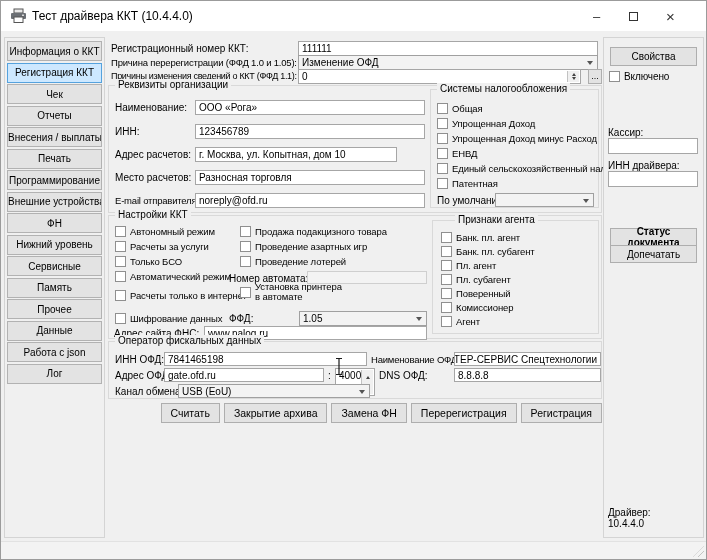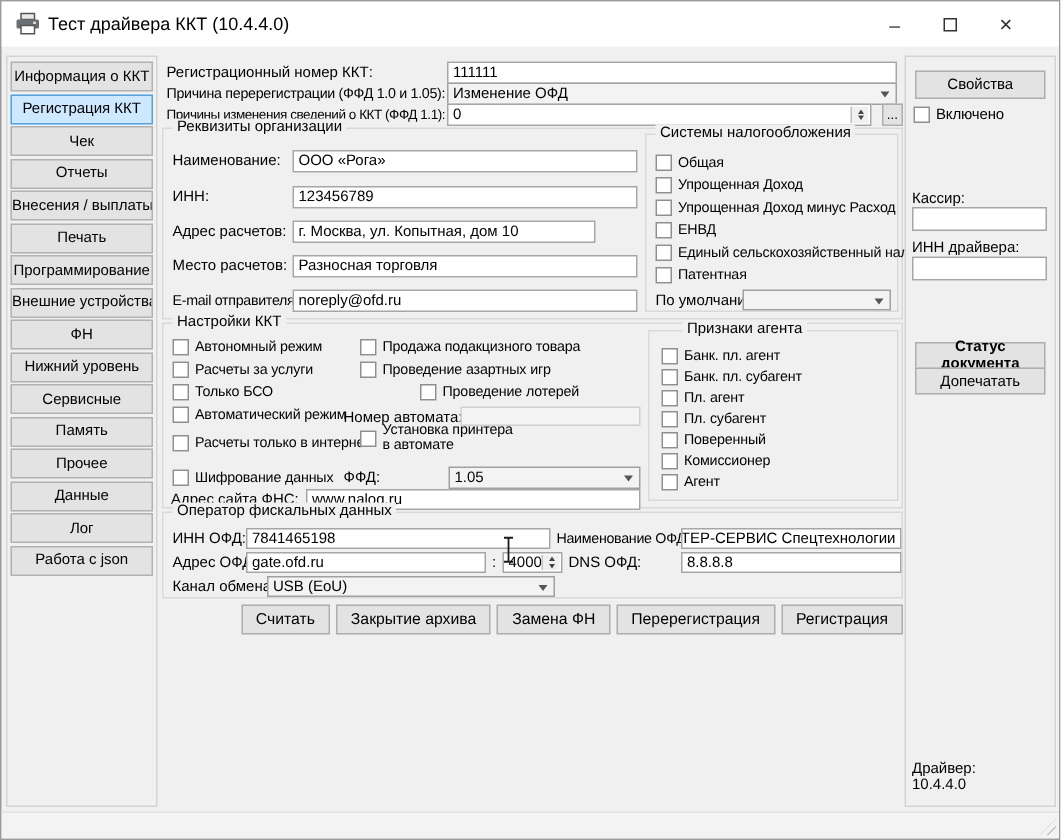--- a/index.html
+++ b/index.html
@@ -81,22 +81,22 @@
       <button class="sidebtn">Внесения / выплаты</button>
       <button class="sidebtn">Печать</button>
       <button class="sidebtn">Программирование</button>
       <button class="sidebtn">Внешние устройства</button>
       <button class="sidebtn">ФН</button>
       <button class="sidebtn">Нижний уровень</button>
       <button class="sidebtn">Сервисные</button>
       <button class="sidebtn">Память</button>
       <button class="sidebtn">Прочее</button>
       <button class="sidebtn">Данные</button>
+      <button class="sidebtn">Работа с json</button>
       <button class="sidebtn">Лог</button>
-      <button class="sidebtn">Работа с json</button>
     </div>
 
     <div class="content">
 
       <span class="lbl" style="left:3px;top:6px;">Регистрационный номер ККТ:</span>
       <div class="tb" style="left:190px;top:4px;width:300px;">111111</div>
 
       <span class="lbl small" style="left:3px;top:20px;">Причина перерегистрации (ФФД 1.0 и 1.05):</span>
       <div class="combo" style="left:190px;top:18px;width:300px;"><span>Изменение ОФД</span><span class="carrow"></span></div>
 
@@ -187,21 +187,21 @@
           </div>
 
         <div class="cbrow" style="left:131px;top:10px;">
             <span class="cbox"></span>
             <span>Продажа подакцизного товара</span>
           </div>
         <div class="cbrow" style="left:131px;top:25px;">
             <span class="cbox"></span>
             <span>Проведение азартных игр</span>
           </div>
-        <div class="cbrow" style="left:131px;top:40px;margin-left:40px;">
+        <div class="cbrow" style="left:131px;top:40px;">
             <span class="cbox"></span>
             <span>Проведение лотерей</span>
           </div>
 
         <span class="lbl" style="left:120px;top:57px;">Номер автомата:</span>
         <div class="tb disabled" style="left:198px;top:55px;width:120px;height:13px;"></div>
 
         <div class="cbrow two" style="left:131px;top:66px;">
           <span class="cbox"></span>
           <span class="lbl2"><span>Установка принтера</span><br><span>в автомате</span></span>
@@ -250,21 +250,21 @@
         <span class="gtitle">Оператор фискальных данных</span>
 
         <span class="lbl" style="left:6px;top:12px;">ИНН ОФД:</span>
         <div class="tb" style="left:55px;top:10px;width:203px;height:14px;">7841465198</div>
         <span class="lbl small" style="left:262px;top:12px;">Наименование ОФД:</span>
         <div class="tb clip-left" style="left:345px;top:10px;width:147px;height:14px;">ООО ПЕТЕР-СЕРВИС Спецтехнологии</div>
 
         <span class="lbl" style="left:6px;top:28px;">Адрес ОФД:</span>
         <div class="tb" style="left:55px;top:26px;width:160px;height:14px;">gate.ofd.ru</div>
         <span class="lbl" style="left:219px;top:28px;">:</span>
-        <div class="tb" style="left:226px;top:26px;width:40px;height:14px;padding-right:14px;"><span>4000</span>
+        <div class="tb" style="left:226px;top:26px;width:40px;height:28px;padding-right:14px;"><span>4000</span>
           <span class="spinctl">
               <i class="tri-up"></i>
               <i class="tri-dn"></i>
             </span>
         </div>
         <span class="lbl" style="left:270px;top:28px;">DNS ОФД:</span>
         <div class="tb" style="left:345px;top:26px;width:147px;height:14px;">8.8.8.8</div>
 
         <span class="lbl" style="left:6px;top:44px;">Канал обмена:</span>
         <div class="combo" style="left:69px;top:42px;width:192px;height:14px;"><span>USB (EoU)</span><span class="carrow"></span></div>

